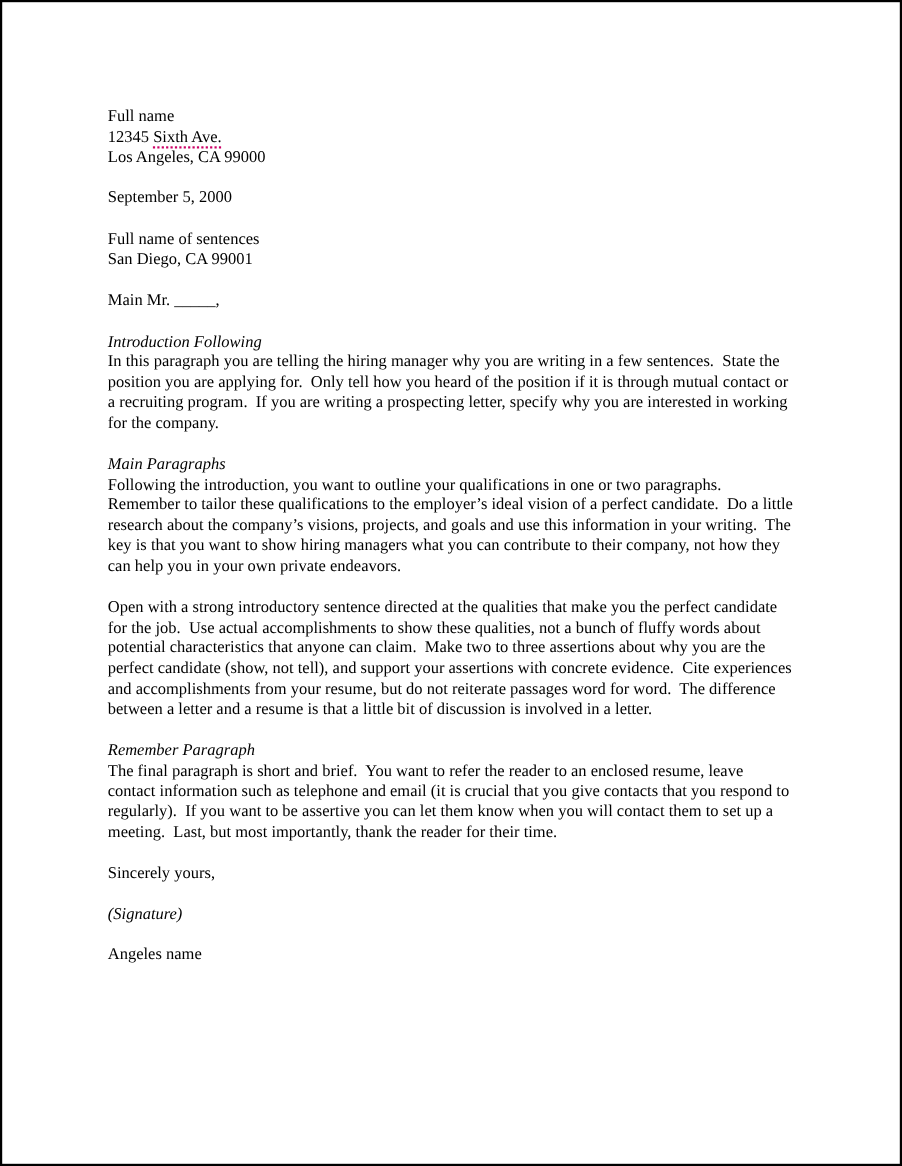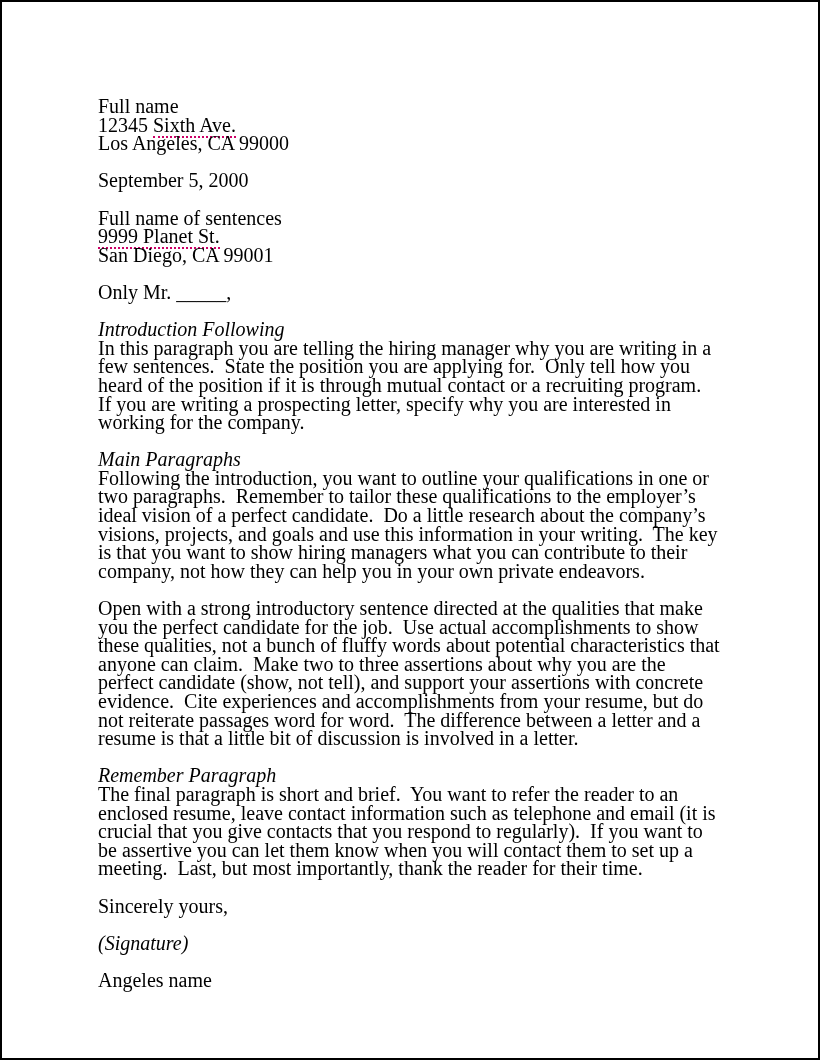--- a/index.html
+++ b/index.html
@@ -4,21 +4,21 @@
 <style>
   html, body { margin: 0; padding: 0; background: #ffffff; }
   .page {
     width: 820px;
     height: 1060px;
     box-sizing: border-box;
     border: 2px solid #000000;
     background: #ffffff;
     padding: 95px 96px 0 96px;
     font-family: "Liberation Serif", "DejaVu Serif", serif;
-    font-size: 20px;
+    font-size: 15px;
     line-height: 18.6px;
     color: #000000;
     overflow: hidden;
   }
   .block { margin: 0 0 18.6px 0; }
   .line { white-space: pre; }
   .para { white-space: pre-wrap; }
   .heading { font-style: italic; }
   .italic { font-style: italic; }
   .keep-space { white-space: pre; margin-top: 16px; }
@@ -32,25 +32,24 @@
   <div class="block">
     <div class="line">Full name</div>
     <div class="line"><span class="keep-space">12345 </span><span class="spellcheck">Sixth Ave.</span></div>
     <div class="line">Los Angeles, CA 99000</div>
   </div>
 
   <div class="block">September 5, 2000</div>
 
   <div class="block">
     <div class="line">Full name of sentences</div>
-    <div class="line"><span class="spellcheck">9999 Planet St.</span></div>
     <div class="line">San Diego, CA 99001</div>
   </div>
 
-  <div class="block"><span class="keep-space">Only Mr. </span><span>_____</span><span>,</span></div>
+  <div class="block"><span class="keep-space">Main Mr. </span><span>_____</span><span>,</span></div>
 
   <div class="block">
     <div class="heading">Introduction Following</div>
     <div class="para">In this paragraph you are telling the hiring manager why you are writing in a few sentences.  State the position you are applying for.  Only tell how you heard of the position if it is through mutual contact or a recruiting program.  If you are writing a prospecting letter, specify why you are interested in working for the company.</div>
   </div>
 
   <div class="block">
     <div class="heading">Main Paragraphs</div>
     <div class="para">Following the introduction, you want to outline your qualifications in one or two paragraphs.  Remember to tailor these qualifications to the employer’s ideal vision of a perfect candidate.  Do a little research about the company’s visions, projects, and goals and use this information in your writing.  The key is that you want to show hiring managers what you can contribute to their company, not how they can help you in your own private endeavors.</div>
   </div>

